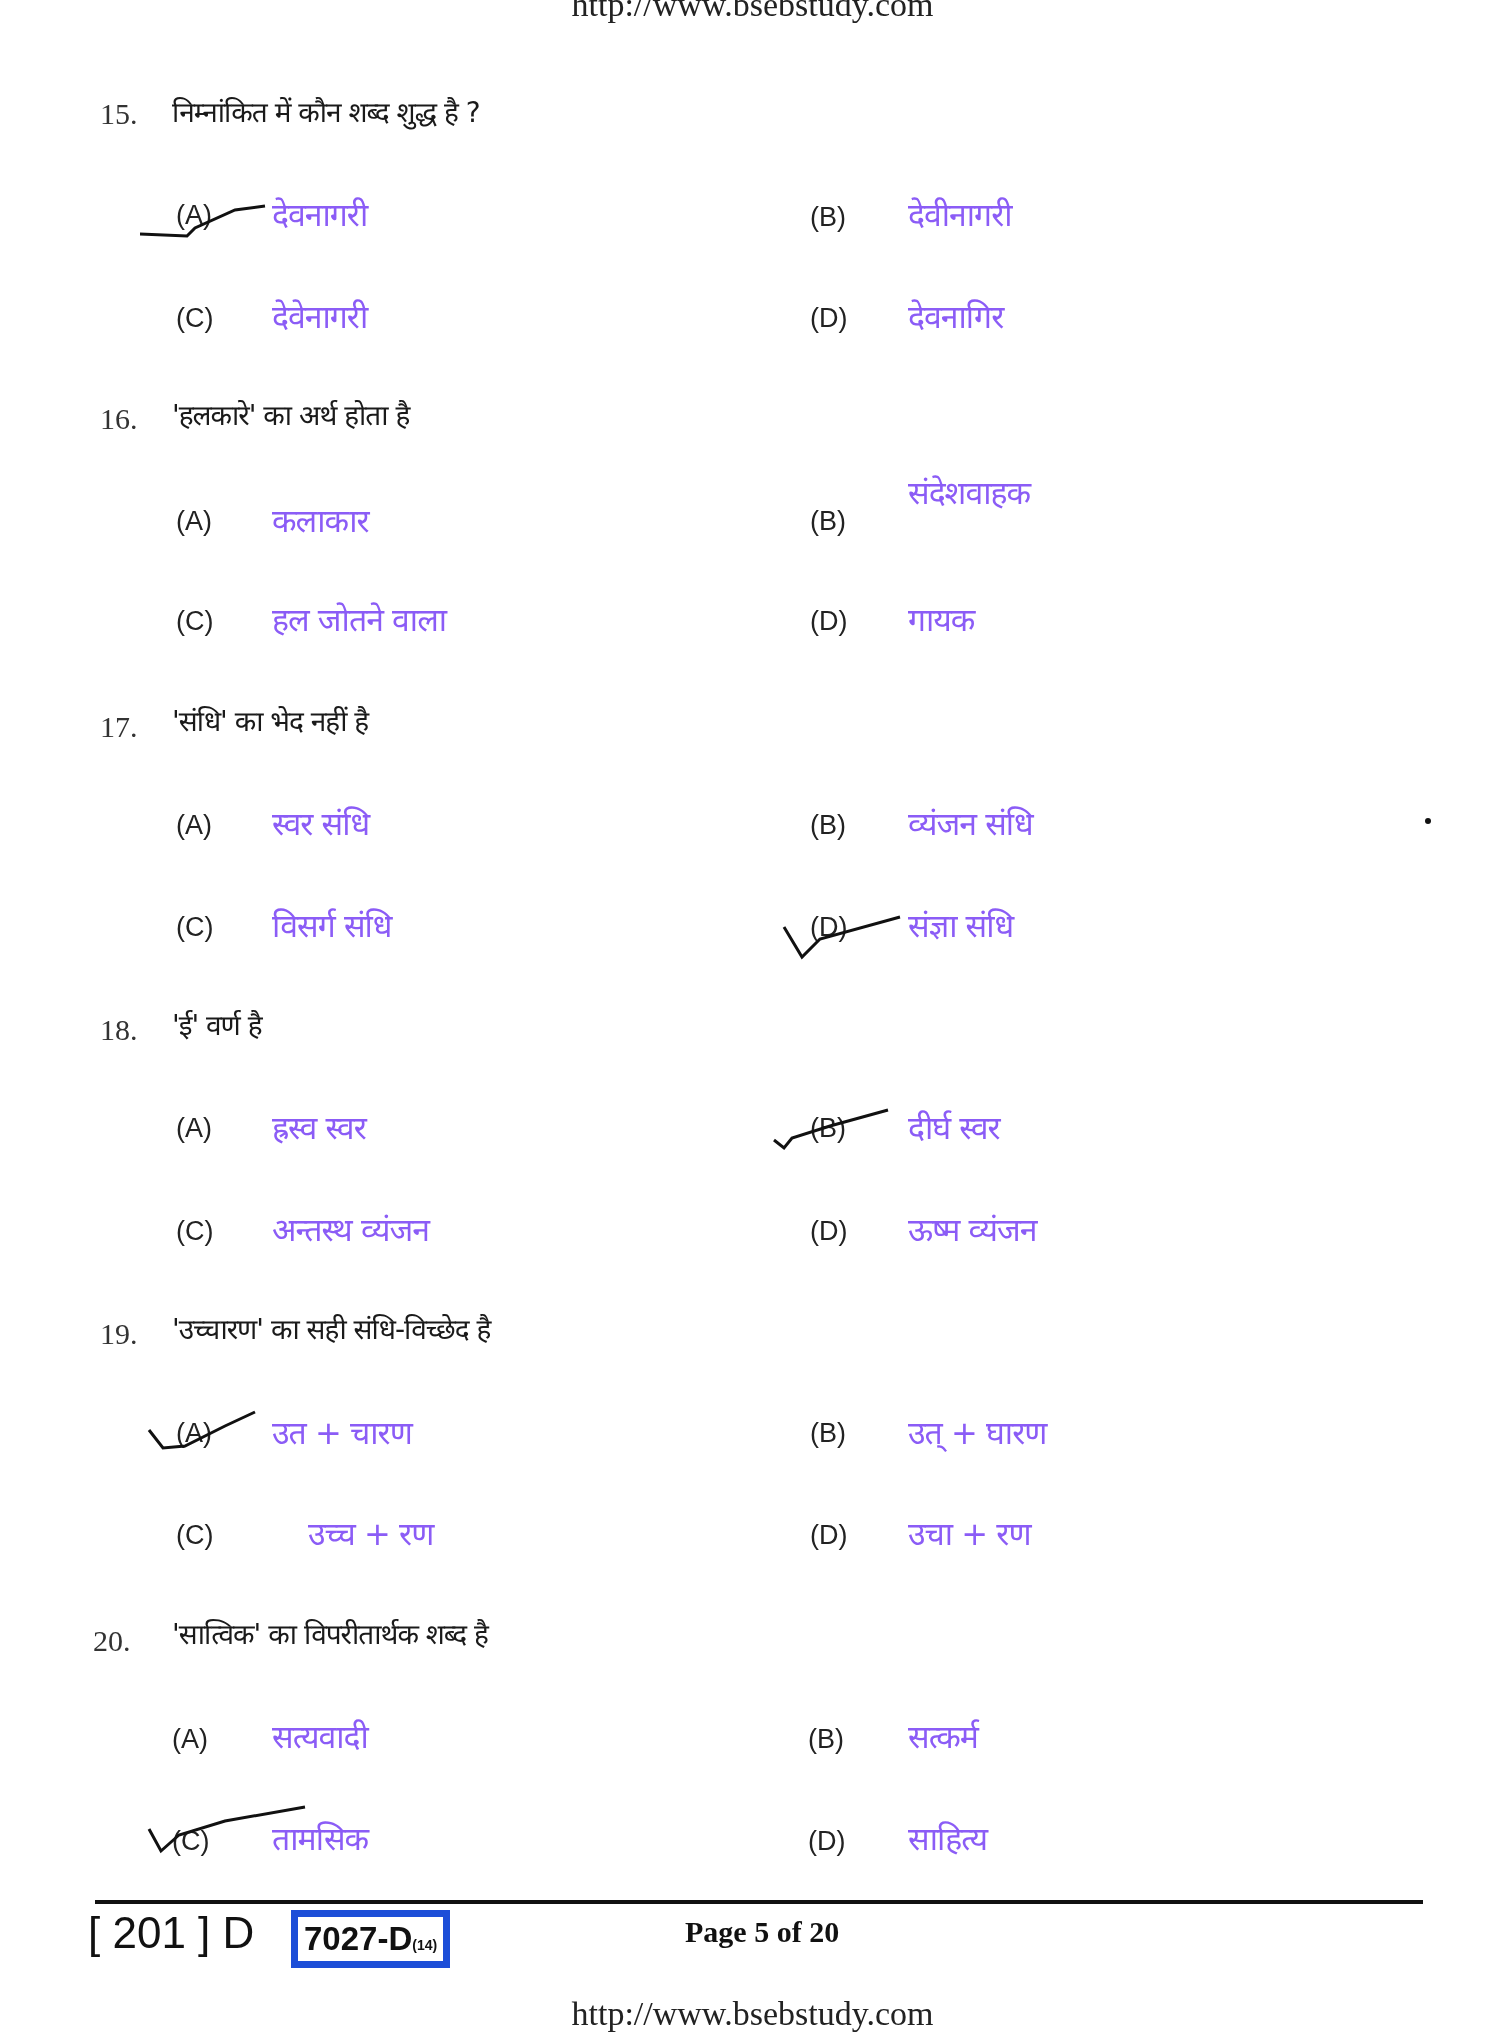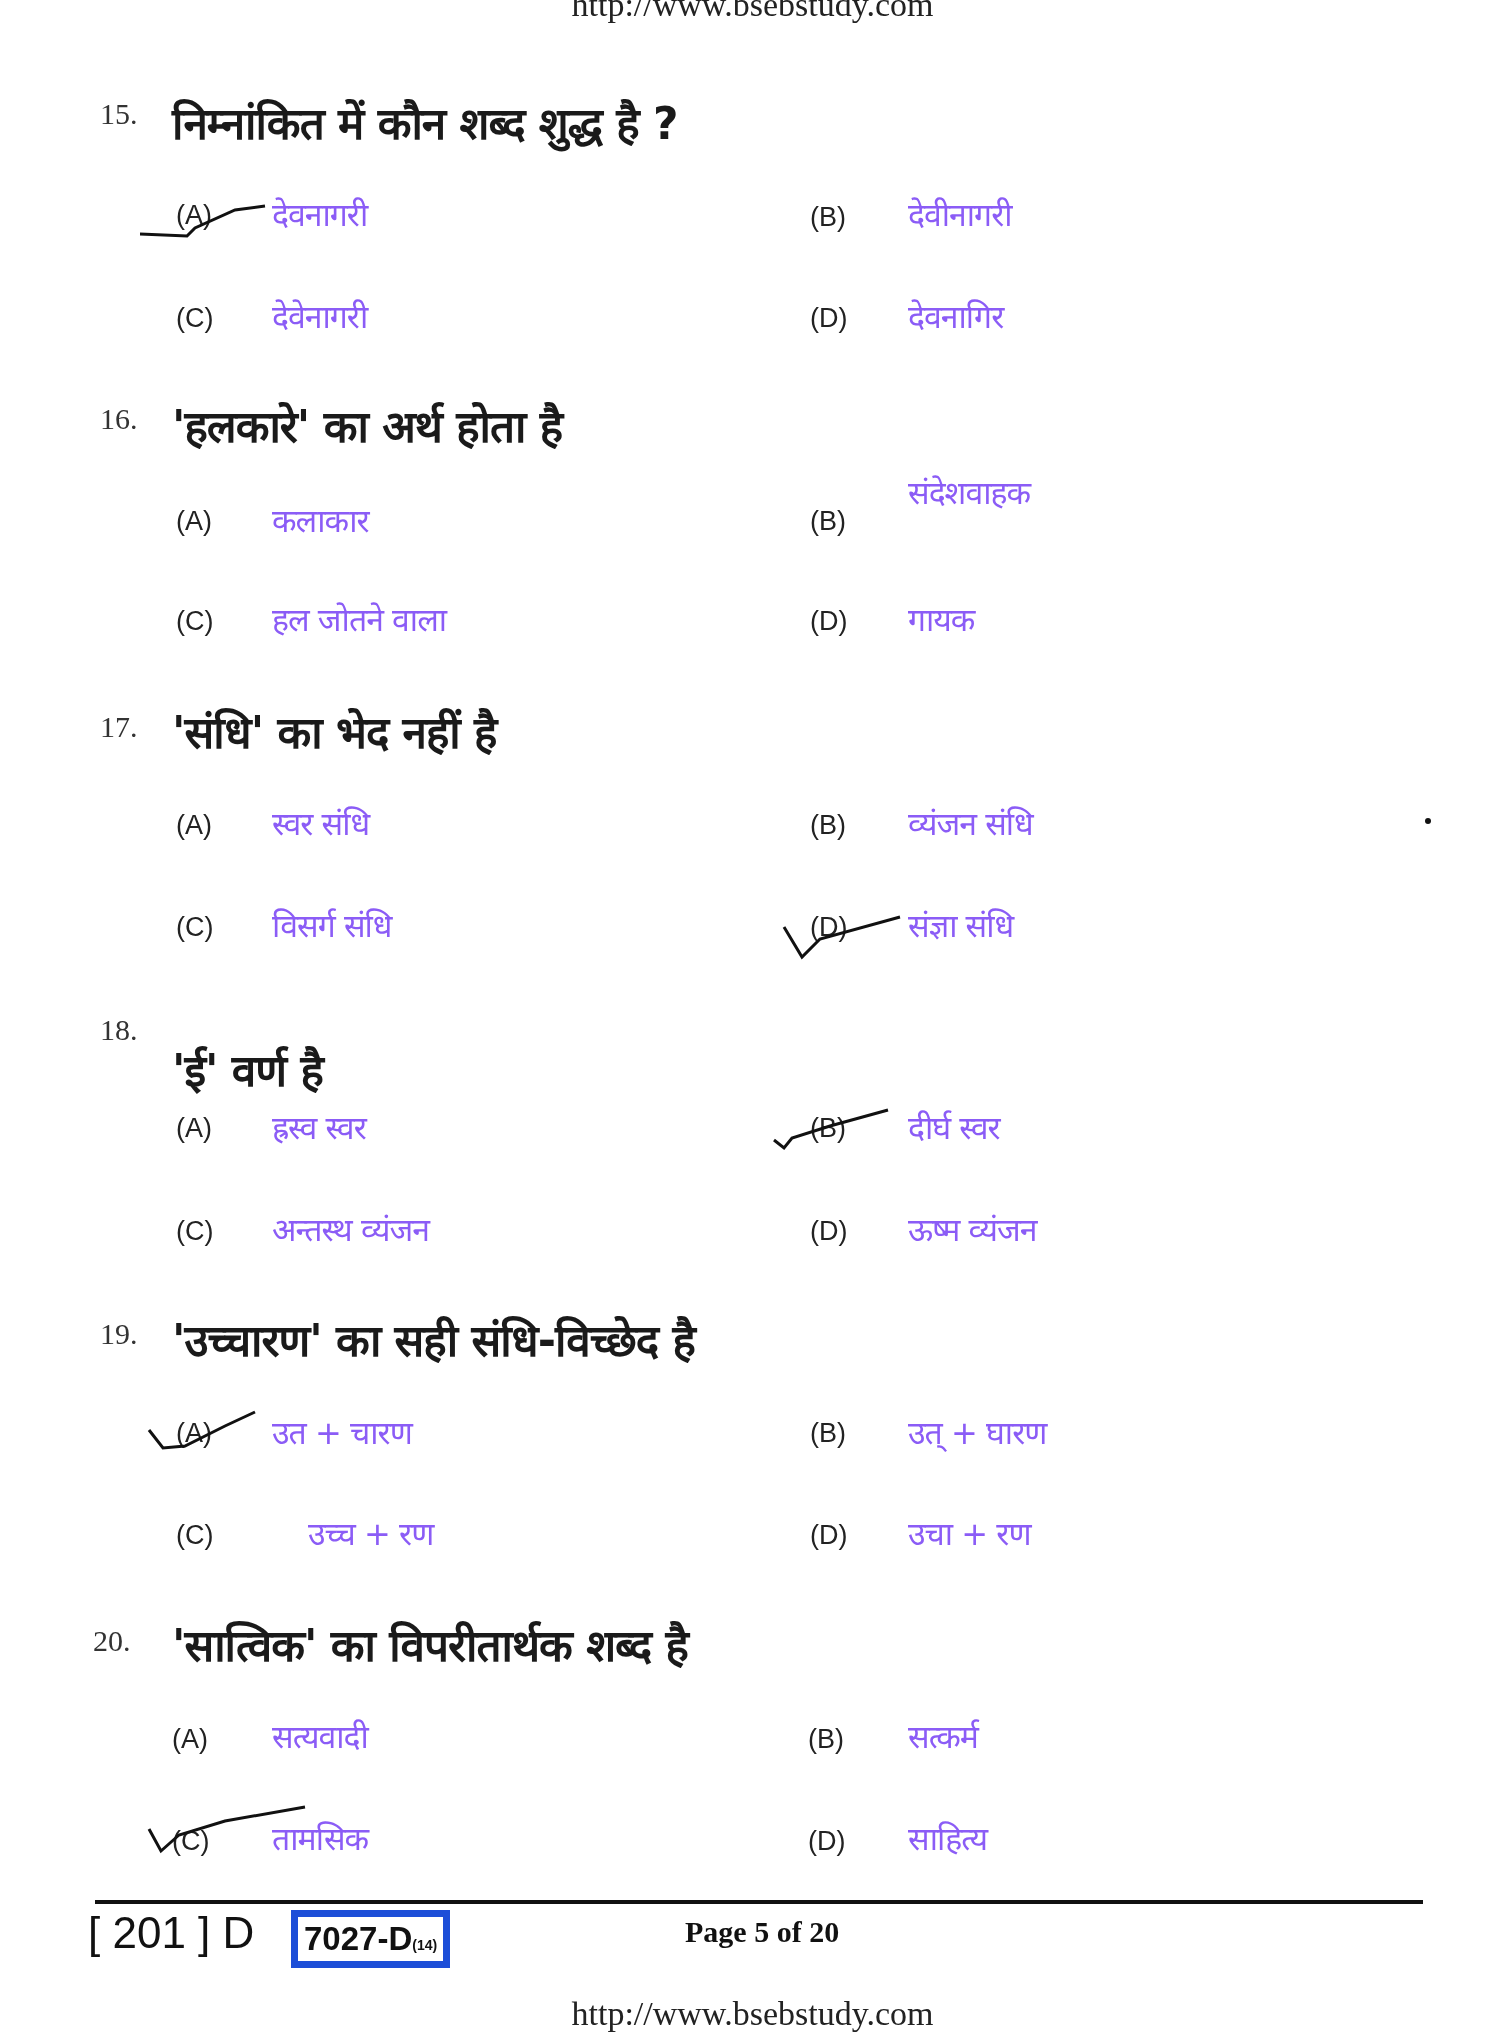--- a/index.html
+++ b/index.html
@@ -1,20 +1,20 @@
 <!DOCTYPE html>
 <html><head>
 <meta charset="utf-8">
 <style>
   html, body { margin:0; padding:0; background:#fff; }
   body { width:1505px; height:2034px; position:relative; overflow:hidden; font-family:"DejaVu Sans", sans-serif; color:#111; }
   .abs { position:absolute; white-space:nowrap; }
   .url { font-family:"Liberation Serif", serif; font-size:34px; color:#222; left:0; width:1505px; text-align:center; }
   .qnum { font-family:"Liberation Serif", serif; font-size:30px; color:#333; }
-  .qtext { font-size:44px; font-weight:bold; color:#1a1a1a; letter-spacing:-1px; }
+  .qtext { font-size:28px; font-weight:normal; color:#1a1a1a; letter-spacing:-1px; }
   .lbl { font-family:"Liberation Sans", sans-serif; font-size:27px; color:#222; }
   .opt { font-size:32px; font-weight:normal; color:#8b5cf6; letter-spacing:-1px; }
   .rule { position:absolute; left:95px; width:1328px; height:4px; background:#111; top:1900px; }
   .foot-left { font-family:"Liberation Sans", sans-serif; font-size:44px; color:#111; left:88px; top:1908px; }
   .foot-code { position:absolute; left:291px; top:1910px; border:7px solid #1d4ed8; padding:0 6px; height:44px; line-height:44px; font-family:"Liberation Sans", sans-serif; font-size:33px; font-weight:bold; color:#111; }
   .foot-code small { font-size:14px; }
   .foot-page { font-family:Liberation Serif, serif; font-weight:bold; font-size:30px; left:685px; top:1915px; }
   .tick { position:absolute; pointer-events:none; }
 </style>
 </head>
@@ -63,21 +63,21 @@
   <div class="abs lbl" style="left:810px;top:912px;">(D)</div>
   <div class="abs opt" style="left:908px;top:903px;">संज्ञा संधि</div>
   <svg class="tick" style="left:780px;top:905px;" width="130" height="60">
     <path d="M4 22 L22 52 L40 34 L120 12" stroke="#111" stroke-width="3" fill="none"></path>
   </svg>
   <div class="abs" style="left:1425px;top:818px;width:6px;height:6px;border-radius:3px;background:#111;"></div>
 </div>
 
 <div>
   <div class="abs qnum" style="left:100px;top:1013px;">18.</div>
-  <div class="abs qtext" style="left:172px;top:1005px;margin-top:34px;">'ई' वर्ण है</div>
+  <div class="abs qtext" style="left:172px;top:1005px;">'ई' वर्ण है</div>
   <div class="abs lbl" style="left:176px;top:1113px;">(A)</div>
   <div class="abs opt" style="left:272px;top:1105px;">ह्रस्व स्वर</div>
   <div class="abs lbl" style="left:810px;top:1113px;">(B)</div>
   <div class="abs opt" style="left:908px;top:1105px;">दीर्घ स्वर</div>
   <div class="abs lbl" style="left:176px;top:1216px;">(C)</div>
   <div class="abs opt" style="left:272px;top:1207px;">अन्तस्थ व्यंजन</div>
   <div class="abs lbl" style="left:810px;top:1216px;">(D)</div>
   <div class="abs opt" style="left:908px;top:1207px;">ऊष्म व्यंजन</div>
   <svg class="tick" style="left:770px;top:1100px;" width="150" height="60">
     <path d="M4 40 L14 48 L22 38 L60 26 L118 10" stroke="#111" stroke-width="3" fill="none"></path>

